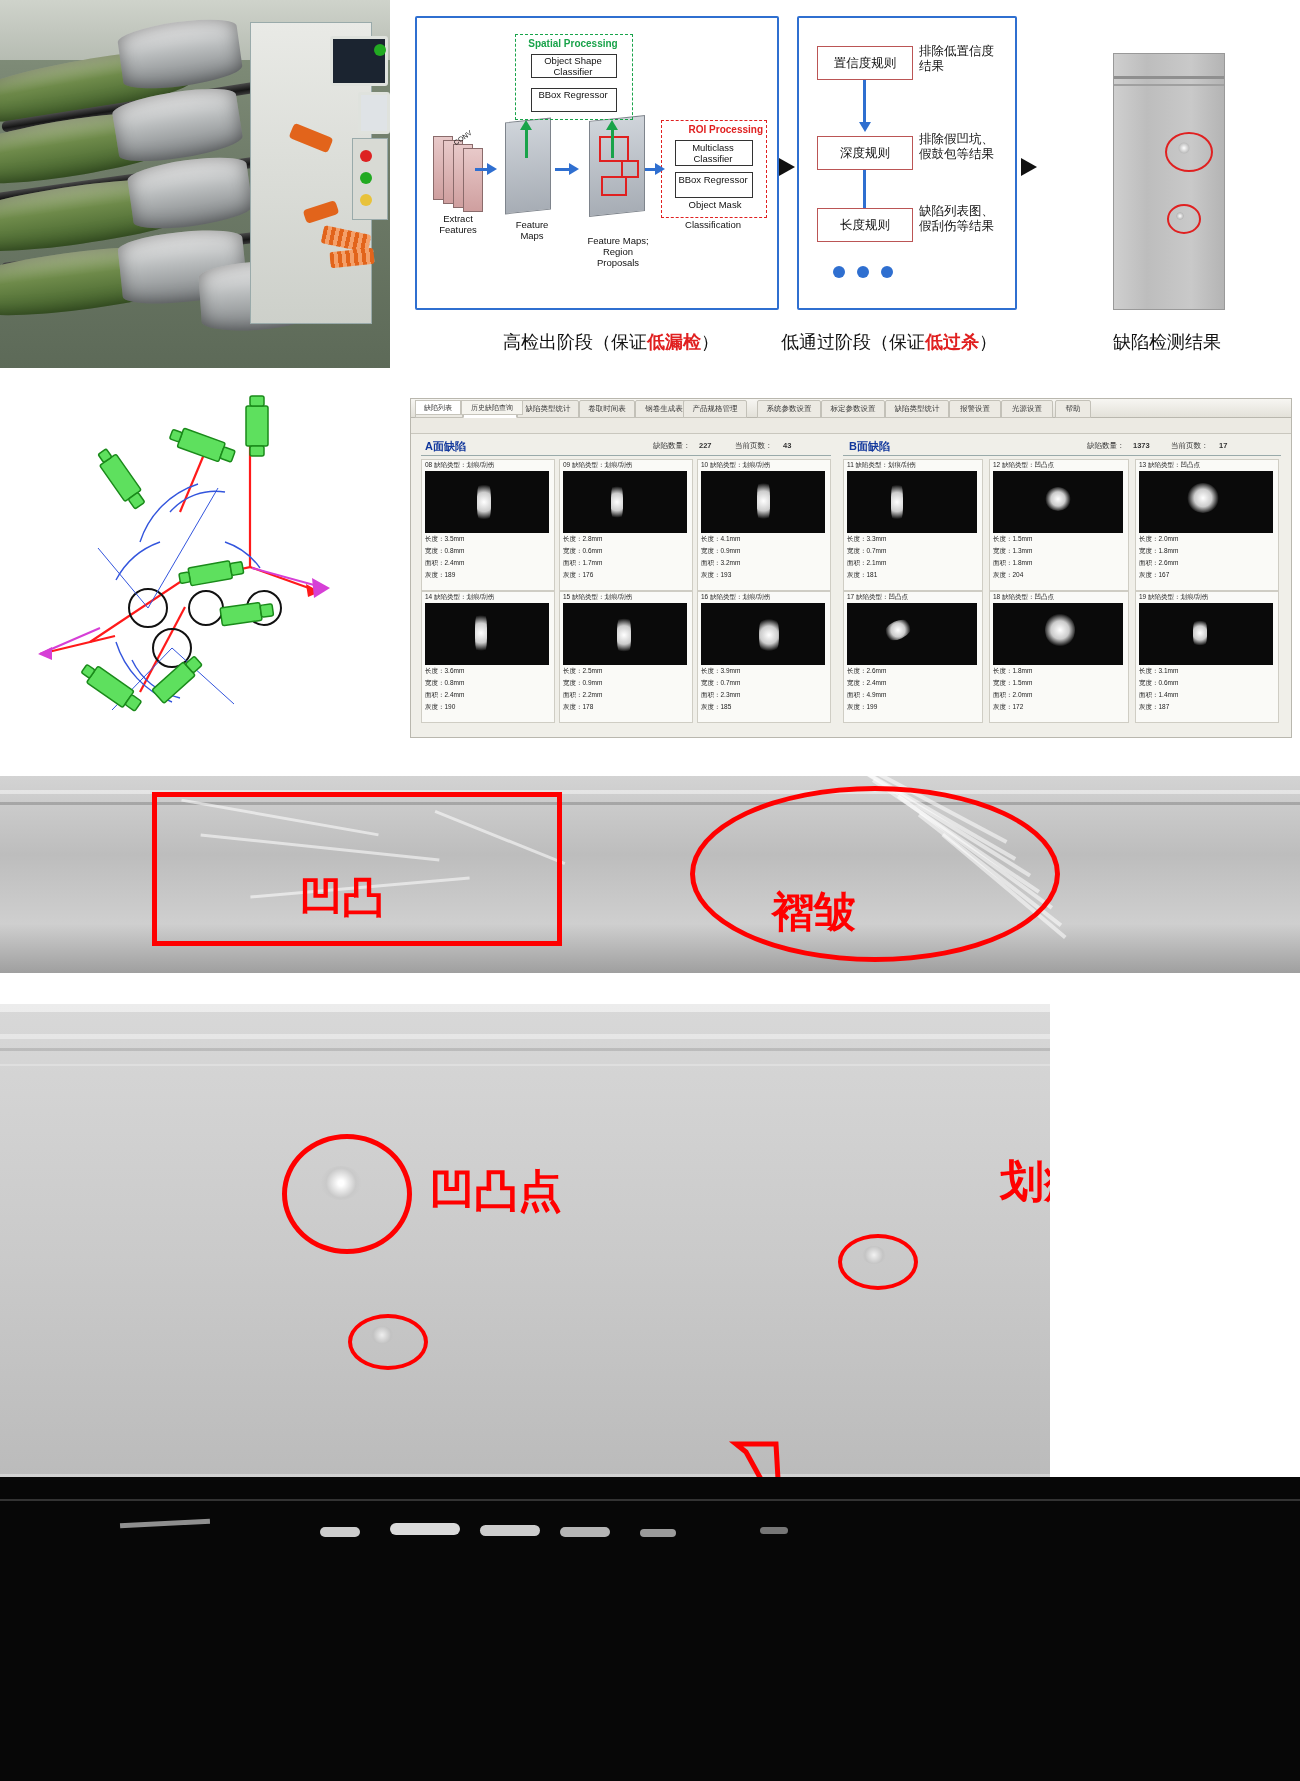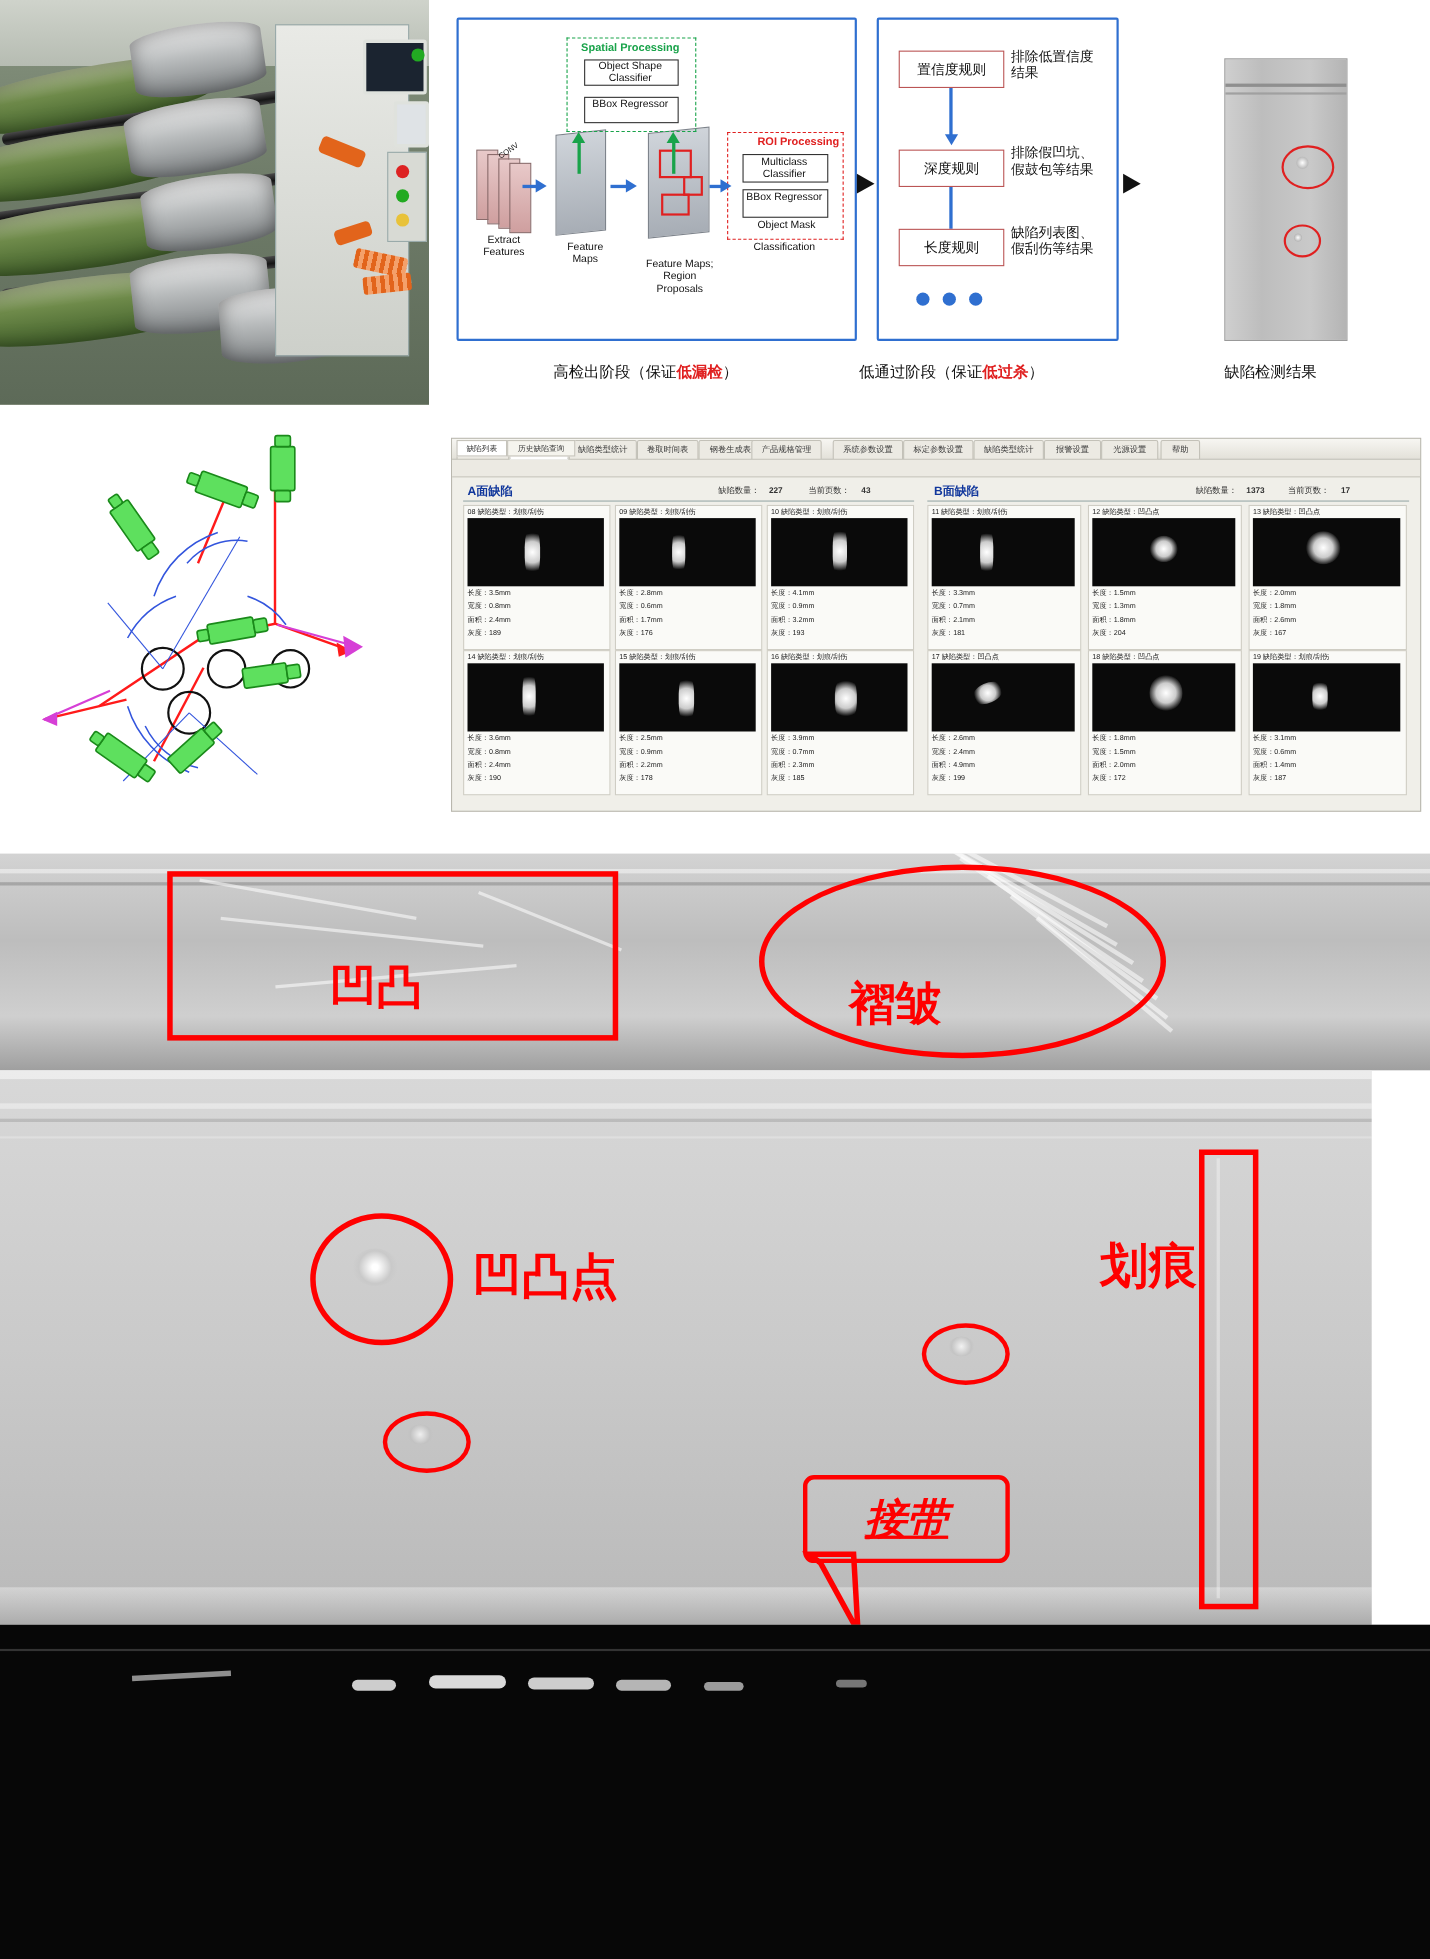--- a/index.html
+++ b/index.html
@@ -29,21 +29,21 @@
   .dashred{position:absolute;border:1.5px dashed #e02020;}
   .lbl{position:absolute;font-size:9.5px;color:#111;text-align:center;line-height:1.15;}
   .lblg{color:#19a34a;font-weight:bold;font-size:10px;}
   .lblr{color:#e02020;font-weight:bold;font-size:10px;text-align:right;}
   .wbox{position:absolute;background:#fff;border:1px solid #333;}
   .cnbox{position:absolute;border:1px solid #b55;background:#fff;color:#111;font-size:12.5px;
          display:flex;align-items:center;justify-content:center;}
   .cn{position:absolute;font-size:12.5px;color:#111;line-height:1.2;}
   .cn-red{color:#e02020;}
   .arrow{position:absolute;background:#2f6fd0;}
-  .cap{position:absolute;font-size:14px;color:#111;white-space:nowrap;}
+  .cap{position:absolute;font-size:18px;color:#111;white-space:nowrap;}
   .fmaps{position:absolute;}
   .layer{position:absolute;background:linear-gradient(180deg,#e8c9c9,#cf9f9f);border:1px solid #8a6b6b;}
   .gray{position:absolute;background:linear-gradient(180deg,#cfd4da,#a7adb5);border:1px solid #7e848c;}
   .redrect{position:absolute;border:2px solid #e02020;}
   .dot{position:absolute;width:12px;height:12px;border-radius:50%;background:#2f6fd0;}
   .blackarrow{position:absolute;width:0;height:0;border-top:9px solid transparent;border-bottom:9px solid transparent;border-left:16px solid #111;}
   .smallarrow{position:absolute;width:0;height:0;border-top:6px solid transparent;border-bottom:6px solid transparent;border-left:10px solid #2f6fd0;}
   .uparrow{position:absolute;width:0;height:0;border-left:6px solid transparent;border-right:6px solid transparent;border-bottom:10px solid #19a34a;}
   .downarrow{position:absolute;width:0;height:0;border-left:6px solid transparent;border-right:6px solid transparent;border-top:10px solid #2f6fd0;}
   #defect-strip{position:absolute;left:700px;top:45px;width:110px;height:255px;
@@ -67,21 +67,21 @@
   .meta{position:absolute;font-size:7.5px;color:#333;}
   .card{position:absolute;background:#fafaf7;border:1px solid #cfcdc4;}
   .thumb{position:absolute;background:#0a0a0a;overflow:hidden;}
   .cardcap{position:absolute;font-size:6.5px;color:#222;}
   .cardline{position:absolute;font-size:6.5px;color:#222;}
   .blob{position:absolute;border-radius:50%;background:radial-gradient(circle,#ffffff 0%,#cccccc 40%,rgba(20,20,20,0) 72%);}
 
   
   #strip-top{left:0;top:776px;width:1300px;height:197px;overflow:hidden;
      background:linear-gradient(180deg,#d3d3d3,#bdbdbd 40%,#cfcfcf 75%,#9f9f9f);}
-  #strip-main{left:0;top:973px;width:1247px;height:504px;overflow:hidden;
+  #strip-main{left:0;top:1004px;width:1050px;height:504px;overflow:hidden;
      background:linear-gradient(180deg,#d8d8d8,#cacaca 50%,#b9b9b9);}
   #strip-dark{left:0;top:1477px;width:1300px;height:304px;background:#070707;overflow:hidden;}
   .annot-rect{position:absolute;border:5px solid #ff0000;}
   .annot-ell{position:absolute;border:5px solid #ff0000;border-radius:50%;}
   .annot-ell-sm{position:absolute;border:4px solid #ff0000;border-radius:50%;}
   .annot-txt{position:absolute;color:#ff0000;font-weight:bold;white-space:nowrap;
      font-family:"Liberation Sans",sans-serif;}
   .callout{position:absolute;border:4px solid #ff0000;border-radius:10px;color:#ff0000;
      font-weight:bold;font-style:italic;display:flex;align-items:center;justify-content:center;
      text-decoration:underline;background:rgba(255,255,255,0.05);}
@@ -473,21 +473,20 @@
 
   <div class="annot-ell-sm" style="left:838px;top:230px;width:72px;height:48px;"></div>
   <div style="position:absolute;left:862px;top:242px;width:24px;height:18px;border-radius:50%;background:radial-gradient(circle,#f2f2f2,#c4c4c4 60%,rgba(0,0,0,0) 78%);"></div>
 
   <div class="annot-ell-sm" style="left:348px;top:310px;width:72px;height:48px;"></div>
   <div style="position:absolute;left:370px;top:322px;width:24px;height:18px;border-radius:50%;background:radial-gradient(circle,#efefef,#c2c2c2 60%,rgba(0,0,0,0) 78%);"></div>
 
   <div class="annot-rect" style="left:1090px;top:72px;width:44px;height:408px;"></div>
   <div class="annot-txt" style="left:1000px;top:148px;font-size:44px;">划痕</div>
 
-  <div class="callout" style="left:730px;top:368px;width:180px;height:72px;font-size:38px;">接带</div>
   <svg style="position:absolute;left:690px;top:436px;width:180px;height:80px;">
     <path d="M46 4 L86 4 L90 74 L56 12 Z" fill="#ffffff" fill-opacity="0" stroke="#ff0000" stroke-width="5"></path>
   </svg>
 </div>
 
 <div class="panel" id="strip-dark">
   <div style="position:absolute;left:0;top:22px;width:1300px;height:2px;background:rgba(255,255,255,.18);"></div>
   <div class="scratch" style="left:120px;top:44px;width:90px;height:5px;background:rgba(255,255,255,.55);transform:rotate(-3deg);"></div>
   <div class="scratch" style="left:320px;top:50px;width:40px;height:10px;background:rgba(255,255,255,.8);border-radius:6px;"></div>
   <div class="scratch" style="left:390px;top:46px;width:70px;height:12px;background:rgba(255,255,255,.85);border-radius:6px;"></div>

